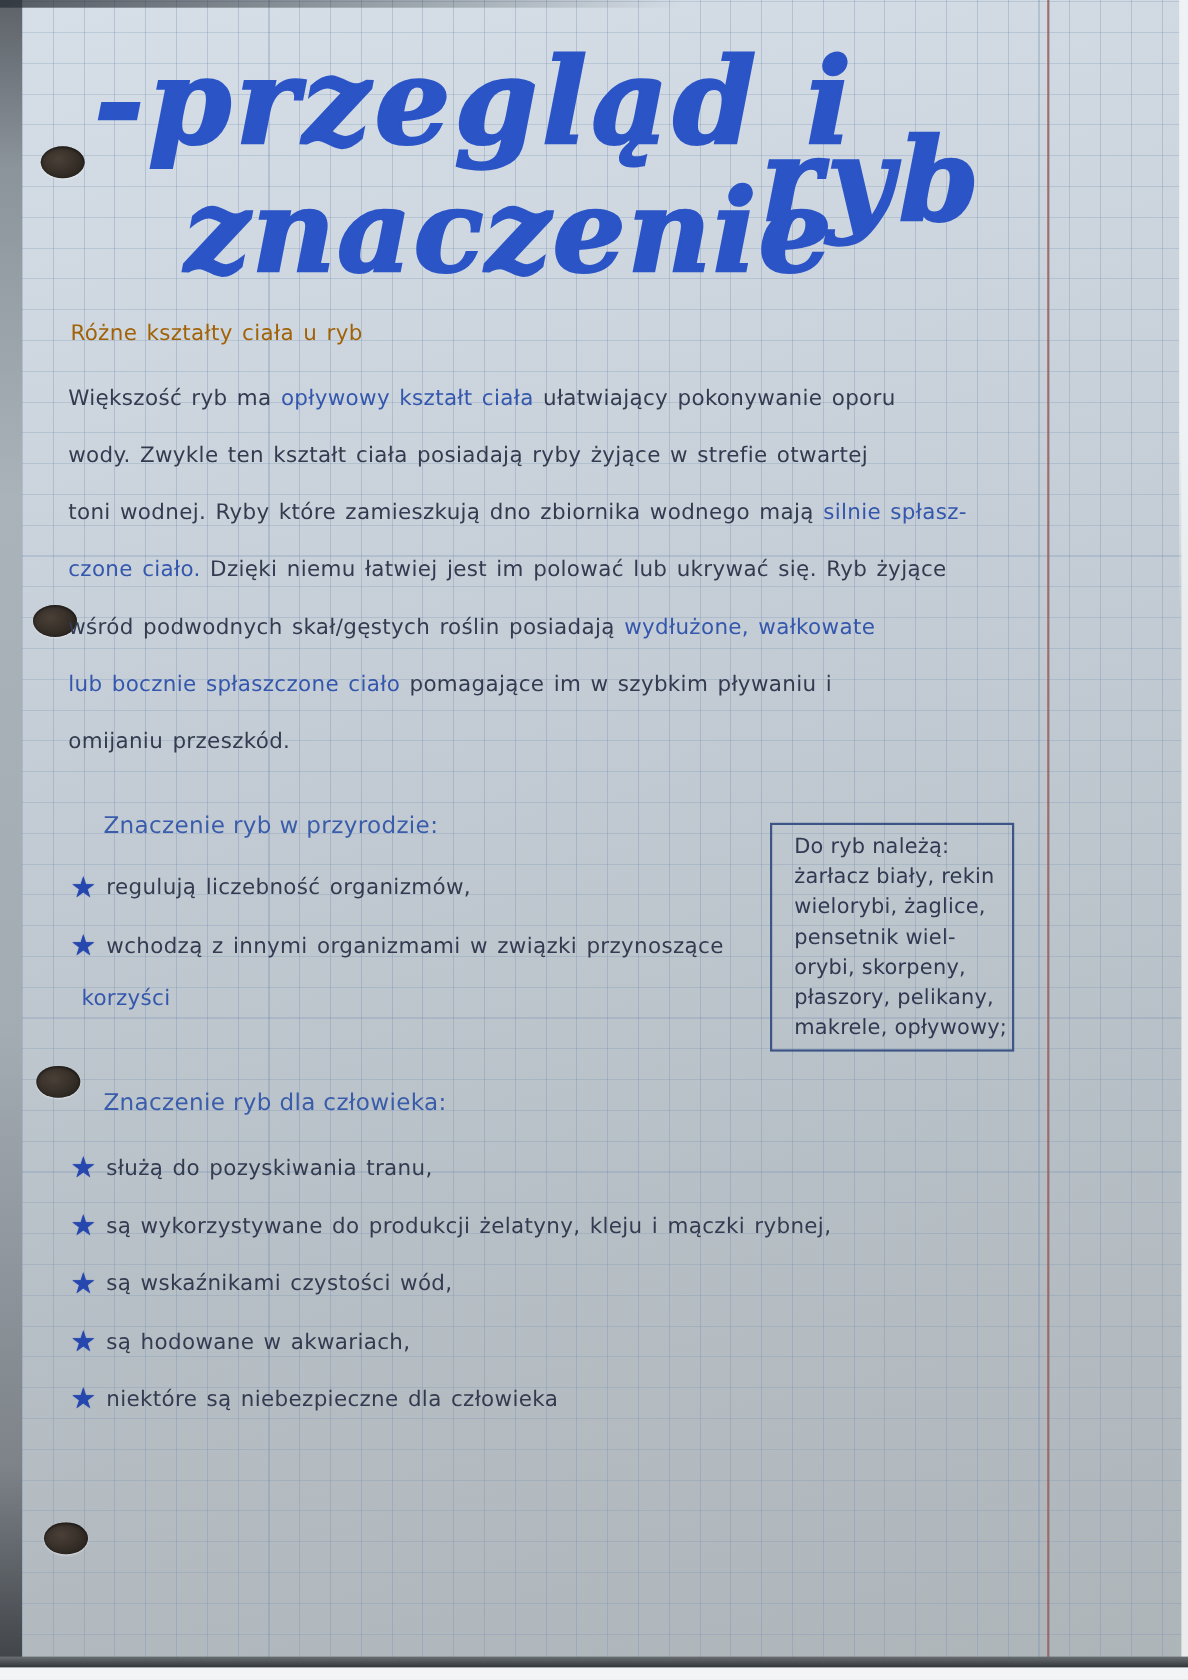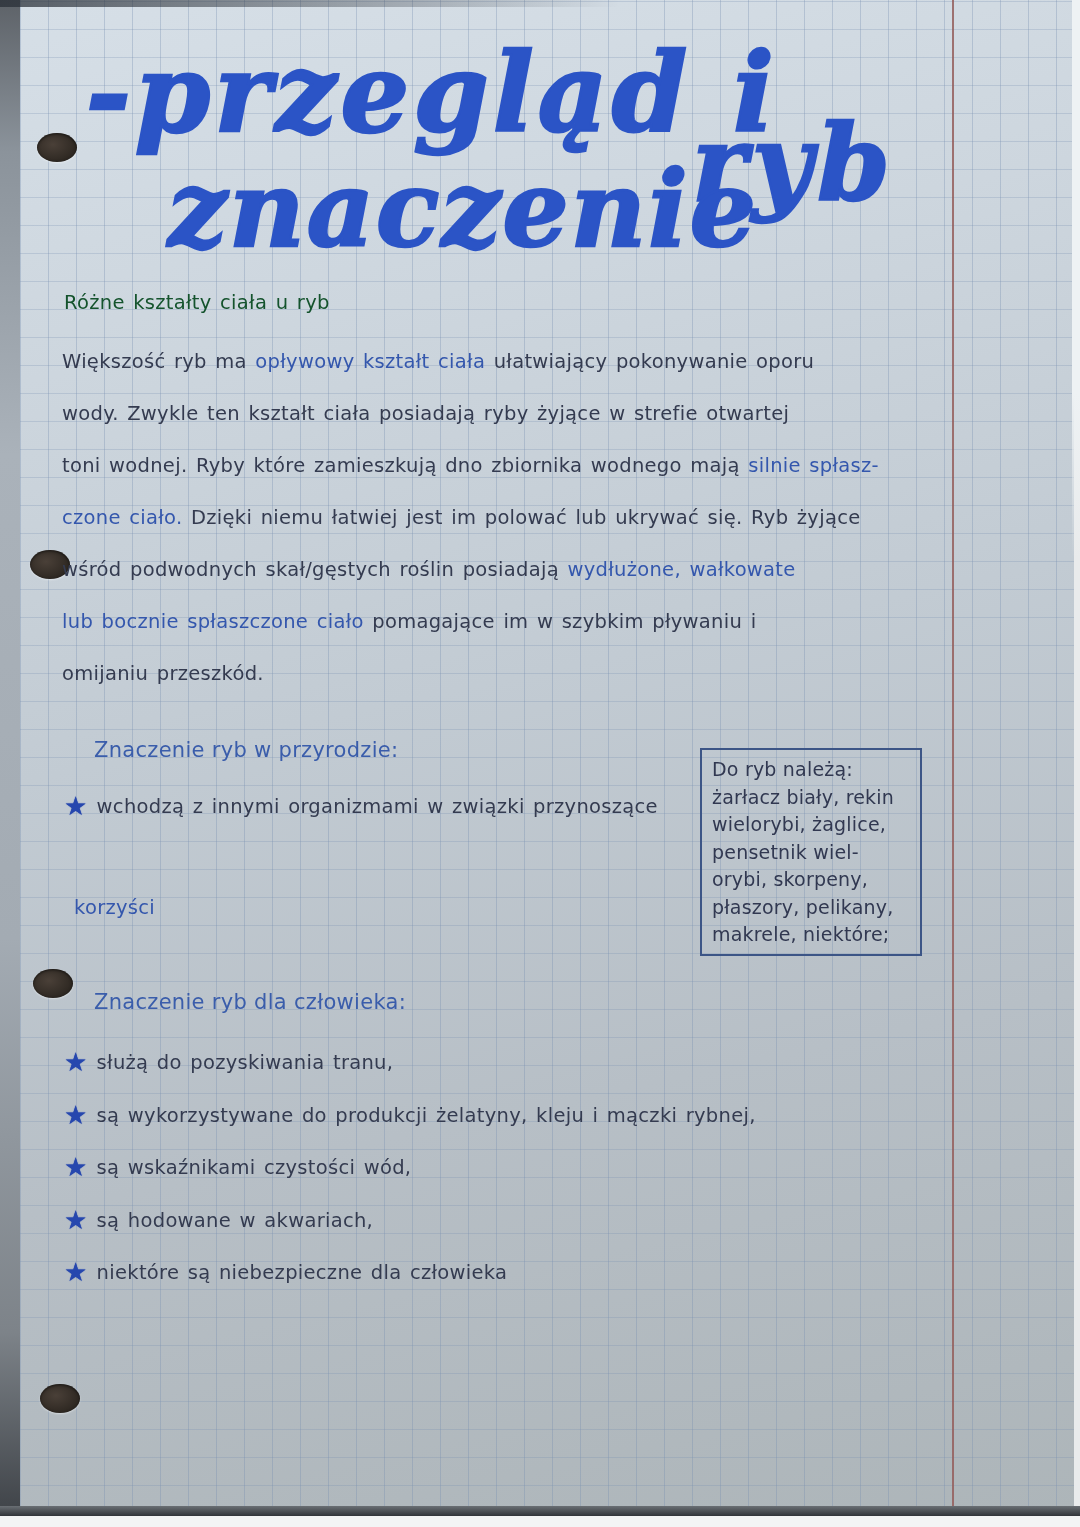--- a/index.html
+++ b/index.html
@@ -22,21 +22,21 @@
   .edge-right{position:absolute;left:1072px;top:0;width:8px;height:560px;
     background:linear-gradient(180deg,#eef2f4 70%,rgba(238,242,244,0));}
   .margin-line{position:absolute;left:952px;top:0;width:2px;height:1510px;
     background:rgba(148,94,92,.85);}
   .hole{position:absolute;width:40px;height:29px;border-radius:50%;
     background:radial-gradient(ellipse at 40% 40%,#4a4038 0%,#2e2822 70%);
     box-shadow:0 1px 2px rgba(255,255,255,.45), inset 0 1px 3px rgba(0,0,0,.6);}
   
   .ink-dark{color:#343b50;}
   .ink-blue{color:#3457ad;}
-  .ink-steel{color:#14532d;}
+  .ink-steel{color:#a16207;}
   
   .title{position:absolute;font-family:"DejaVu Serif",serif;font-style:italic;font-weight:bold;
     color:#2b54c6;-webkit-text-stroke:2.5px #2b54c6;white-space:nowrap;}
   #title-line1{left:50px;top:30px;font-size:108px;letter-spacing:4px;padding-left:36px;}
   #title-line2{left:168px;top:148px;font-size:104px;letter-spacing:2px;}
   #title-ryb{left:692px;top:102px;font-size:104px;letter-spacing:5px;}
   
   .hand{font-size:19.5px;letter-spacing:.3px;word-spacing:2px;white-space:nowrap;}
   #intro-heading{position:absolute;left:64px;top:291px;}
   #paragraph{position:absolute;left:62px;top:336px;}
@@ -49,21 +49,21 @@
   #nature-list{top:780px;}
   #nature-list .star-line{height:53px;line-height:53px;}
   #human-list{top:1036px;}
   #human-list .star-line{height:52.6px;line-height:52.6px;}
   .star-line{white-space:nowrap;}
   .star{color:#2647ae;font-size:26px;margin-right:9px;vertical-align:-2px;
     text-shadow:0 0 1px #2647ae;}
   #korzysci{position:absolute;left:62px;top:896px;margin-left:12px;}
   
   #side-box{position:absolute;left:700px;top:748px;width:222px;height:208px;
-    border:2px solid #3c5586;padding:6px 4px 4px 10px;box-sizing:border-box;}
+    border:2px solid #3c5586;padding:6px 4px 4px 20px;box-sizing:border-box;}
   #side-box .box-line{font-size:19px;line-height:27.5px;letter-spacing:.2px;
     color:#313851;white-space:nowrap;}
 </style>
 </head>
 <body>
 
 <div id="photo">
   <div id="paper"></div>
   <div class="edge-left"></div>
   <div class="edge-top"></div>
@@ -86,33 +86,34 @@
       <div class="hl"><span class="ink-dark">wody. Zwykle ten kształt ciała posiadają ryby żyjące w strefie otwartej</span></div>
       <div class="hl"><span class="ink-dark">toni wodnej. Ryby które zamieszkują dno zbiornika wodnego mają </span><span class="ink-blue">silnie spłasz-</span></div>
       <div class="hl"><span class="ink-blue">czone ciało.</span><span class="ink-dark"> Dzięki niemu łatwiej jest im polować lub ukrywać się. Ryb żyjące</span></div>
       <div class="hl"><span class="ink-dark">wśród podwodnych skał/gęstych roślin posiadają </span><span class="ink-blue">wydłużone, wałkowate</span></div>
       <div class="hl"><span class="ink-blue">lub bocznie spłaszczone ciało</span><span class="ink-dark"> pomagające im w szybkim pływaniu  i</span></div>
       <div class="hl"><span class="ink-dark">omijaniu przeszkód.</span></div>
     </div>
 
   <div class="section-heading" id="nature-heading">Znaczenie ryb w przyrodzie:</div>
   <div class="hand star-list ink-dark" id="nature-list">
+      <div class="star-line"><span class="star">★</span><span>regulują liczebność organizmów,</span></div>
       <div class="star-line"><span class="star">★</span><span>wchodzą z innymi organizmami w związki przynoszące</span></div>
     </div>
   <div class="hand ink-blue" id="korzysci">korzyści</div>
 
   <div id="side-box">
     <div>
         <div class="box-line">Do ryb należą:</div>
         <div class="box-line">żarłacz biały, rekin</div>
         <div class="box-line">wielorybi, żaglice,</div>
         <div class="box-line">pensetnik wiel-</div>
         <div class="box-line">orybi, skorpeny,</div>
         <div class="box-line">płaszory, pelikany,</div>
-        <div class="box-line">makrele, niektóre;</div>
+        <div class="box-line">makrele, opływowy;</div>
       </div>
   </div>
 
   <div class="section-heading" id="human-heading">Znaczenie ryb dla człowieka:</div>
   <div class="hand star-list ink-dark" id="human-list">
       <div class="star-line"><span class="star">★</span><span>służą do pozyskiwania tranu,</span></div>
       <div class="star-line"><span class="star">★</span><span>są wykorzystywane do produkcji żelatyny, kleju i mączki rybnej,</span></div>
       <div class="star-line"><span class="star">★</span><span>są wskaźnikami czystości wód,</span></div>
       <div class="star-line"><span class="star">★</span><span>są hodowane w akwariach,</span></div>
       <div class="star-line"><span class="star">★</span><span>niektóre są niebezpieczne dla człowieka</span></div>

